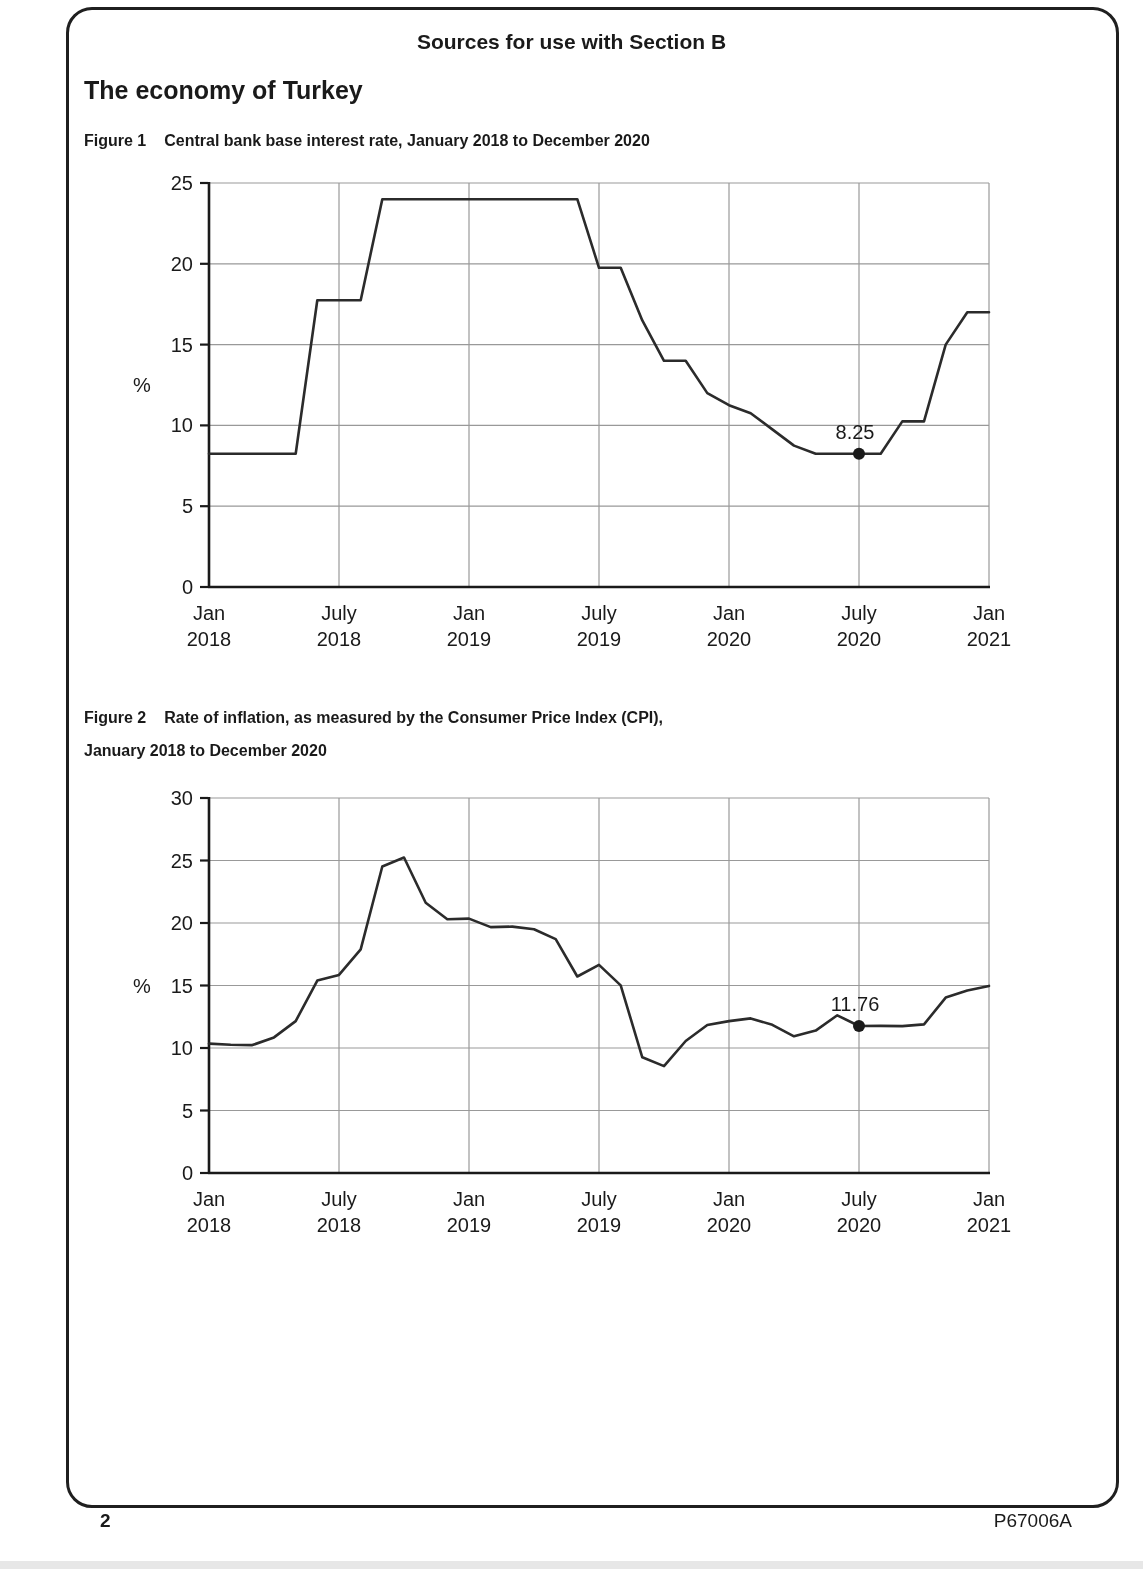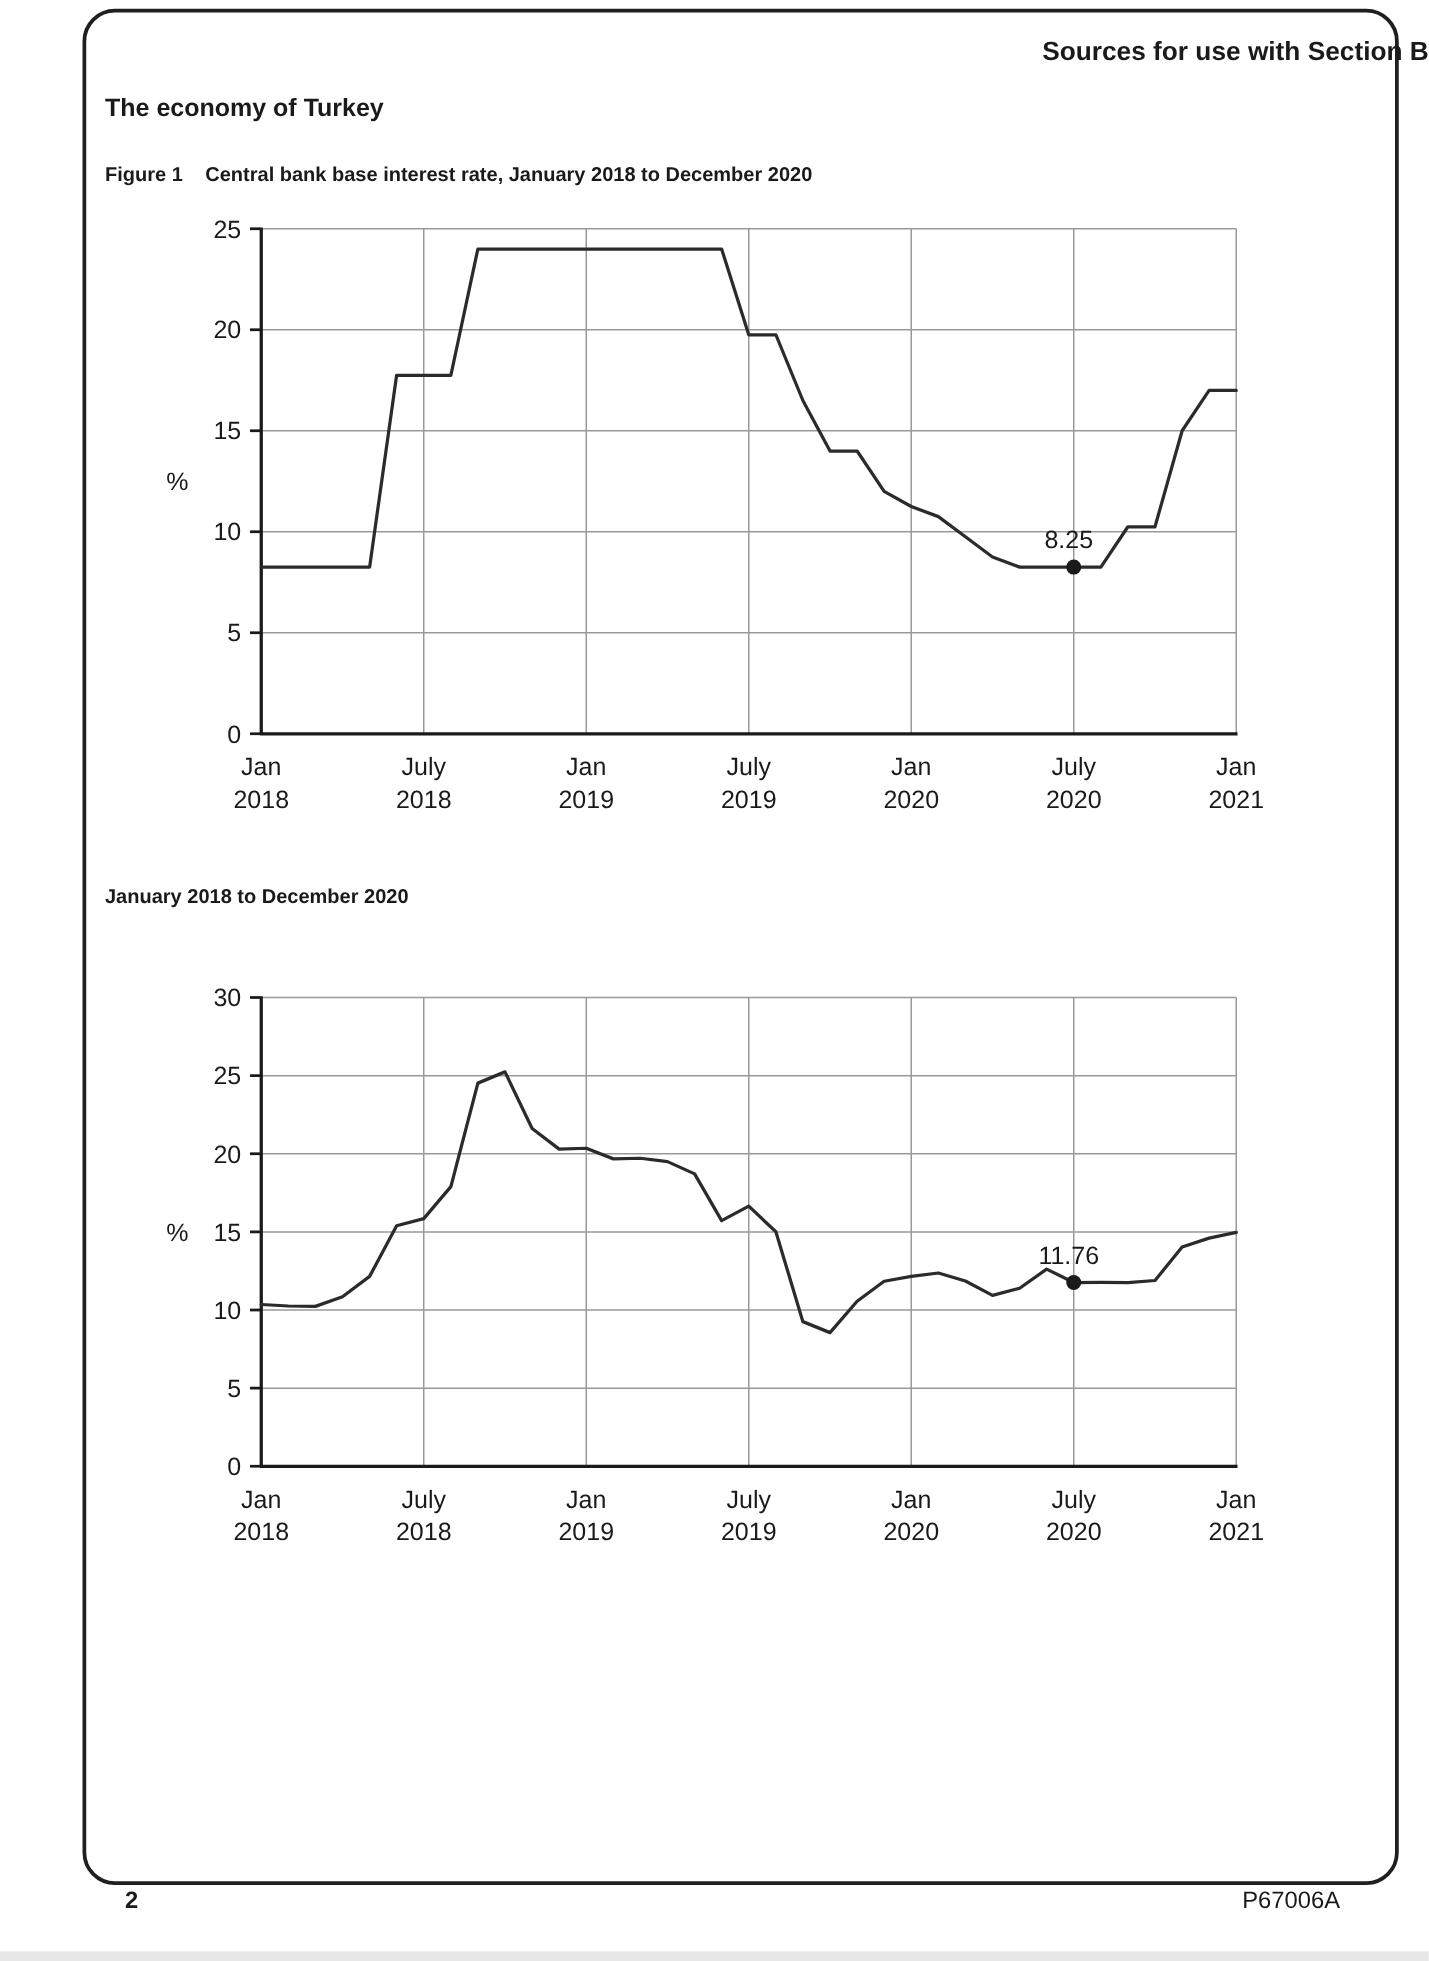--- a/index.html
+++ b/index.html
@@ -12,26 +12,26 @@
   .abs { position: absolute; }
   .page-border {
     position: absolute;
     left: 66px; top: 7px; width: 1053px; height: 1501px;
     border: 3px solid #1f1f1f;
     border-radius: 26px;
     box-sizing: border-box;
   }
   .header-title {
     left: 0; right: 0; top: 30px;
-    text-align: right;
+    text-align: center;
     font-weight: bold; font-size: 21px;
   }
   .section-title {
     left: 84px; top: 76px;
-    font-weight: bold; font-size: 20px;
+    font-weight: bold; font-size: 25px;
   }
   .fig-caption {
     left: 84px; width: 860px;
     font-weight: bold; font-size: 16px;
     line-height: 33px;
   }
   #fig1-caption { top: 124px; }
   #fig2-caption { top: 701px; }
   .fig-label { margin-right: 18px; }
   .chart { position: absolute; overflow: visible; }
@@ -100,20 +100,21 @@
     <text x="759" y="471" text-anchor="middle" font-size="20">2020</text>
     <text x="889" y="445" text-anchor="middle" font-size="20">Jan</text>
     <text x="889" y="471" text-anchor="middle" font-size="20">2021</text>
     <text x="33" y="217" font-size="20">%</text>
     <polyline points="109.0,278.7 130.7,278.7 152.3,278.7 174.0,278.7 195.7,278.7 217.3,125.2 239.0,125.2 260.7,125.2 282.3,24.2 304.0,24.2 325.7,24.2 347.3,24.2 369.0,24.2 390.7,24.2 412.3,24.2 434.0,24.2 455.7,24.2 477.3,24.2 499.0,92.8 520.7,92.8 542.3,145.4 564.0,185.8 585.7,185.8 607.3,218.1 629.0,230.2 650.7,238.3 672.3,254.4 694.0,270.6 715.7,278.7 737.3,278.7 759.0,278.7 780.7,278.7 802.3,246.4 824.0,246.4 845.7,169.6 867.3,137.3 889.0,137.3" fill="none" stroke="#2b2b2b" stroke-width="2.6" stroke-linejoin="round" stroke-linecap="round"></polyline>
     <circle cx="759" cy="278.67999999999995" r="6" fill="#1a1a1a"></circle>
     <text x="755" y="263.67999999999995" text-anchor="middle" font-size="20">8.25</text>
   </svg>
 
 <div class="abs fig-caption" id="fig2-caption">
+  <div><span class="fig-label">Figure 2</span><span>Rate of inflation, as measured by the Consumer Price Index (CPI),</span></div>
   <div>January 2018 to December 2020</div>
 </div>
 
 <svg class="chart" width="920" height="475" style="left: 100px; top: 790px;">
     <line x1="109" y1="320.5" x2="889" y2="320.5" stroke="#999999" stroke-width="1.2"></line>
     <line x1="109" y1="258" x2="889" y2="258" stroke="#999999" stroke-width="1.2"></line>
     <line x1="109" y1="195.5" x2="889" y2="195.5" stroke="#999999" stroke-width="1.2"></line>
     <line x1="109" y1="133" x2="889" y2="133" stroke="#999999" stroke-width="1.2"></line>
     <line x1="109" y1="70.49999999999999" x2="889" y2="70.49999999999999" stroke="#999999" stroke-width="1.2"></line>
     <line x1="109" y1="8" x2="889" y2="8" stroke="#999999" stroke-width="1.2"></line>

